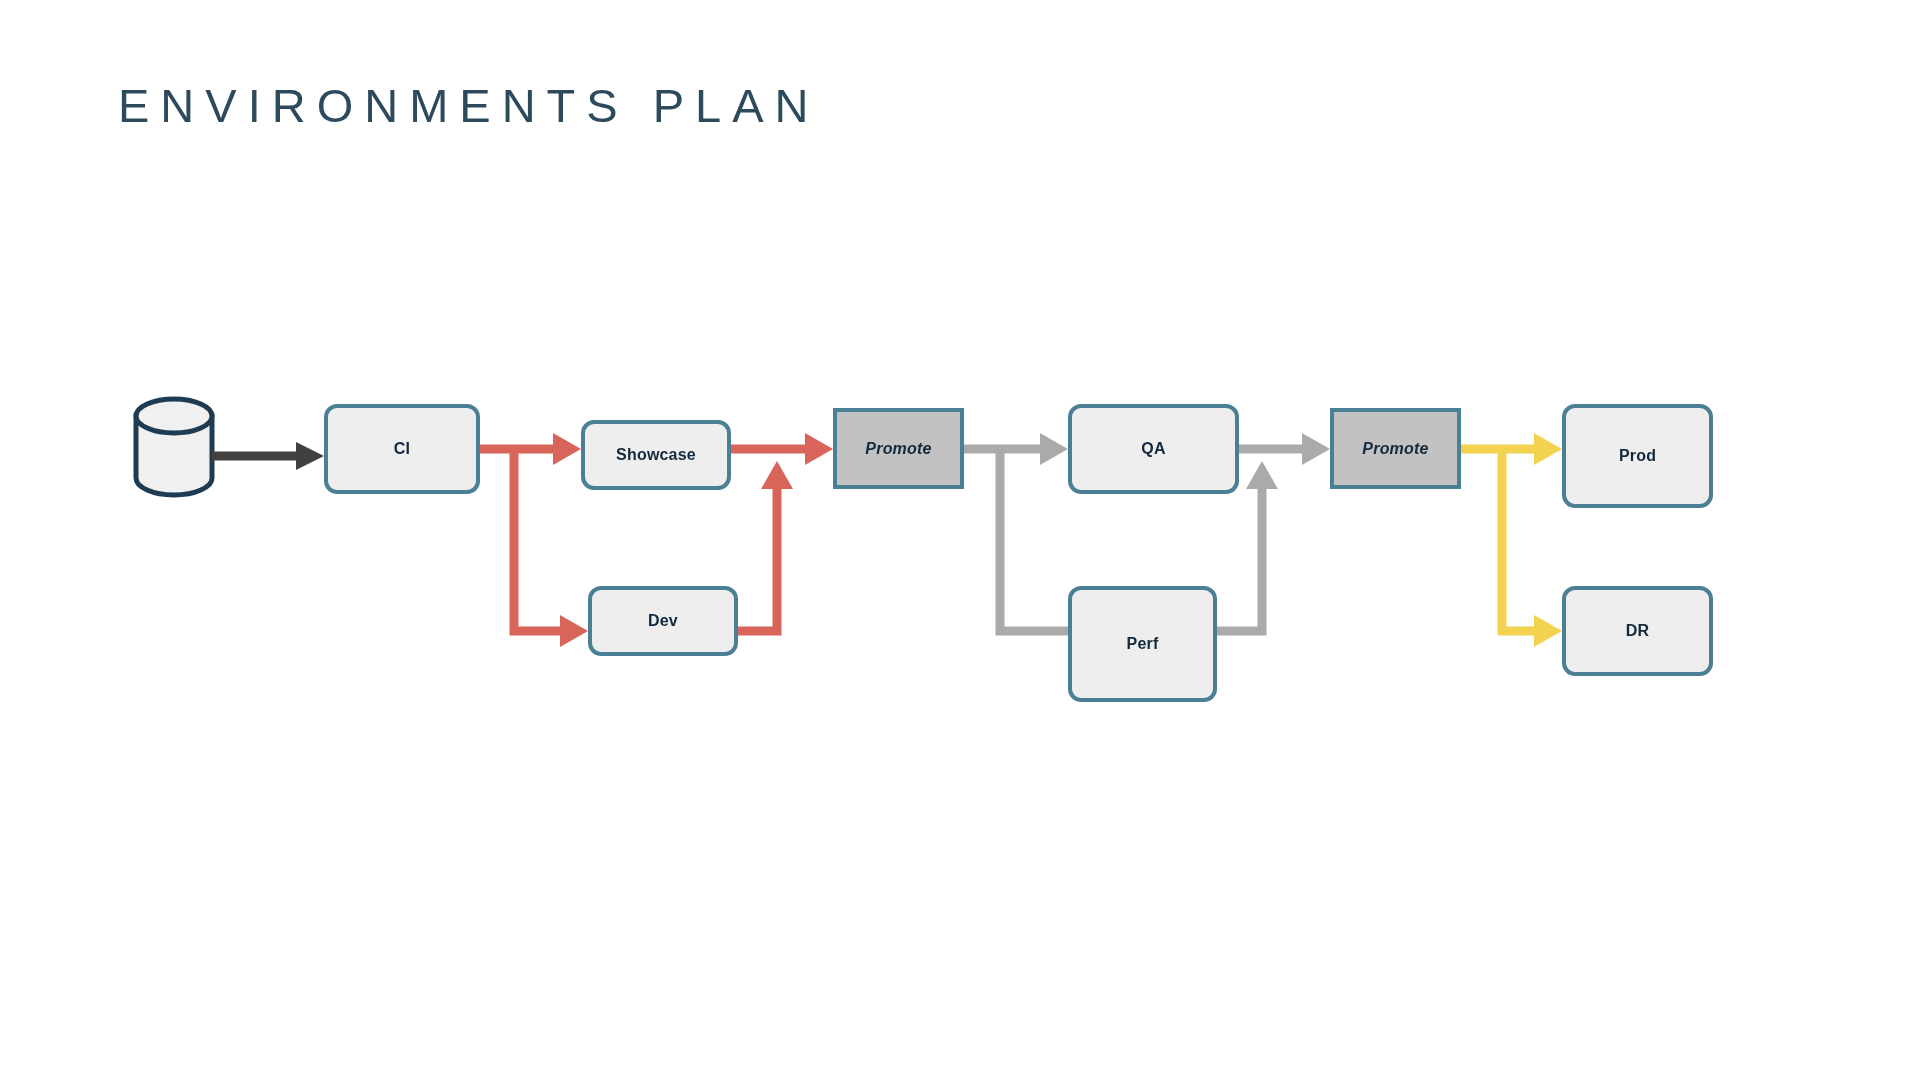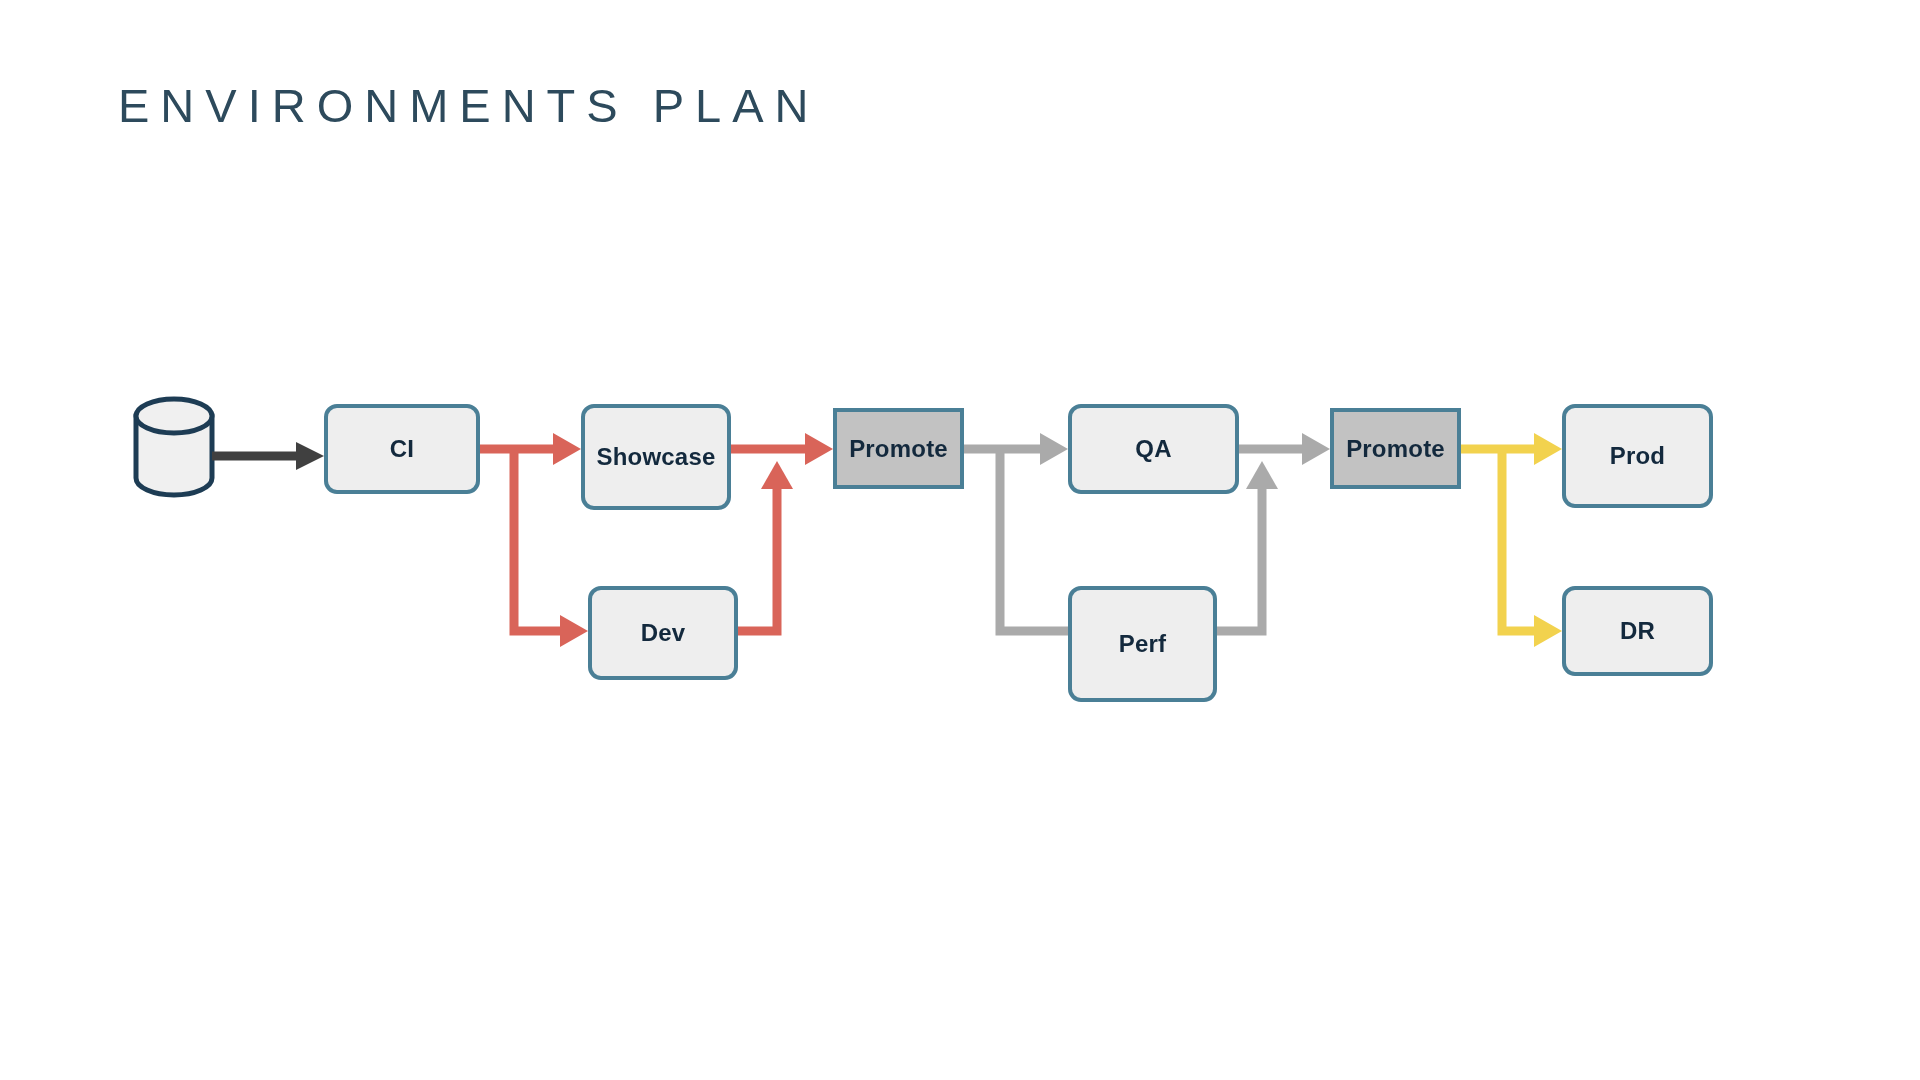--- a/index.html
+++ b/index.html
@@ -32,29 +32,30 @@
   .node{
     position:absolute;
     display:flex;
     align-items:center;
     justify-content:center;
     box-sizing:border-box;
     background:#eeeeee;
     border:4px solid #4a7f96;
     border-radius:13px;
     color:#13293d;
-    font-size:24px;
+    font-size:16px;
     font-weight:bold;
     font-family:"Liberation Sans", sans-serif;
     letter-spacing:0.2px;
   }
   .node.promote{
     background:#c2c2c2;
     border-radius:0;
     border:4px solid #4a7f96;
+    font-style:italic;
   }
   .node-label{pointer-events:none;}
 </style>
 </head>
 <body>
 
 <div id="slide">
 
   <div id="title">ENVIRONMENTS PLAN</div>
 
@@ -117,25 +118,25 @@
     <g>
       <path d="M1502,449 L1502,631 L1534,631" fill="none" stroke="#f2d24e" stroke-width="9" stroke-linejoin="miter"></path>
       <polygon points="1534,615 1562,631 1534,647" fill="#f2d24e"></polygon>
     </g>
   </svg>
 
   <div class="node" style="left:324px;top:404px;width:156px;height:90px;">
     <span class="node-label">CI</span>
   </div>
 
-  <div class="node" style="left:581px;top:404px;width:150px;height:106px;">
+  <div class="node" style="left:581px;top:420px;width:150px;height:70px;">
     <span class="node-label">Showcase</span>
   </div>
 
-  <div class="node" style="left:588px;top:586px;width:150px;height:94px;">
+  <div class="node" style="left:588px;top:586px;width:150px;height:70px;">
     <span class="node-label">Dev</span>
   </div>
 
   <div class="node promote" style="left:833px;top:408px;width:131px;height:81px;">
     <span class="node-label">Promote</span>
   </div>
 
   <div class="node" style="left:1068px;top:404px;width:171px;height:90px;">
     <span class="node-label">QA</span>
   </div>

